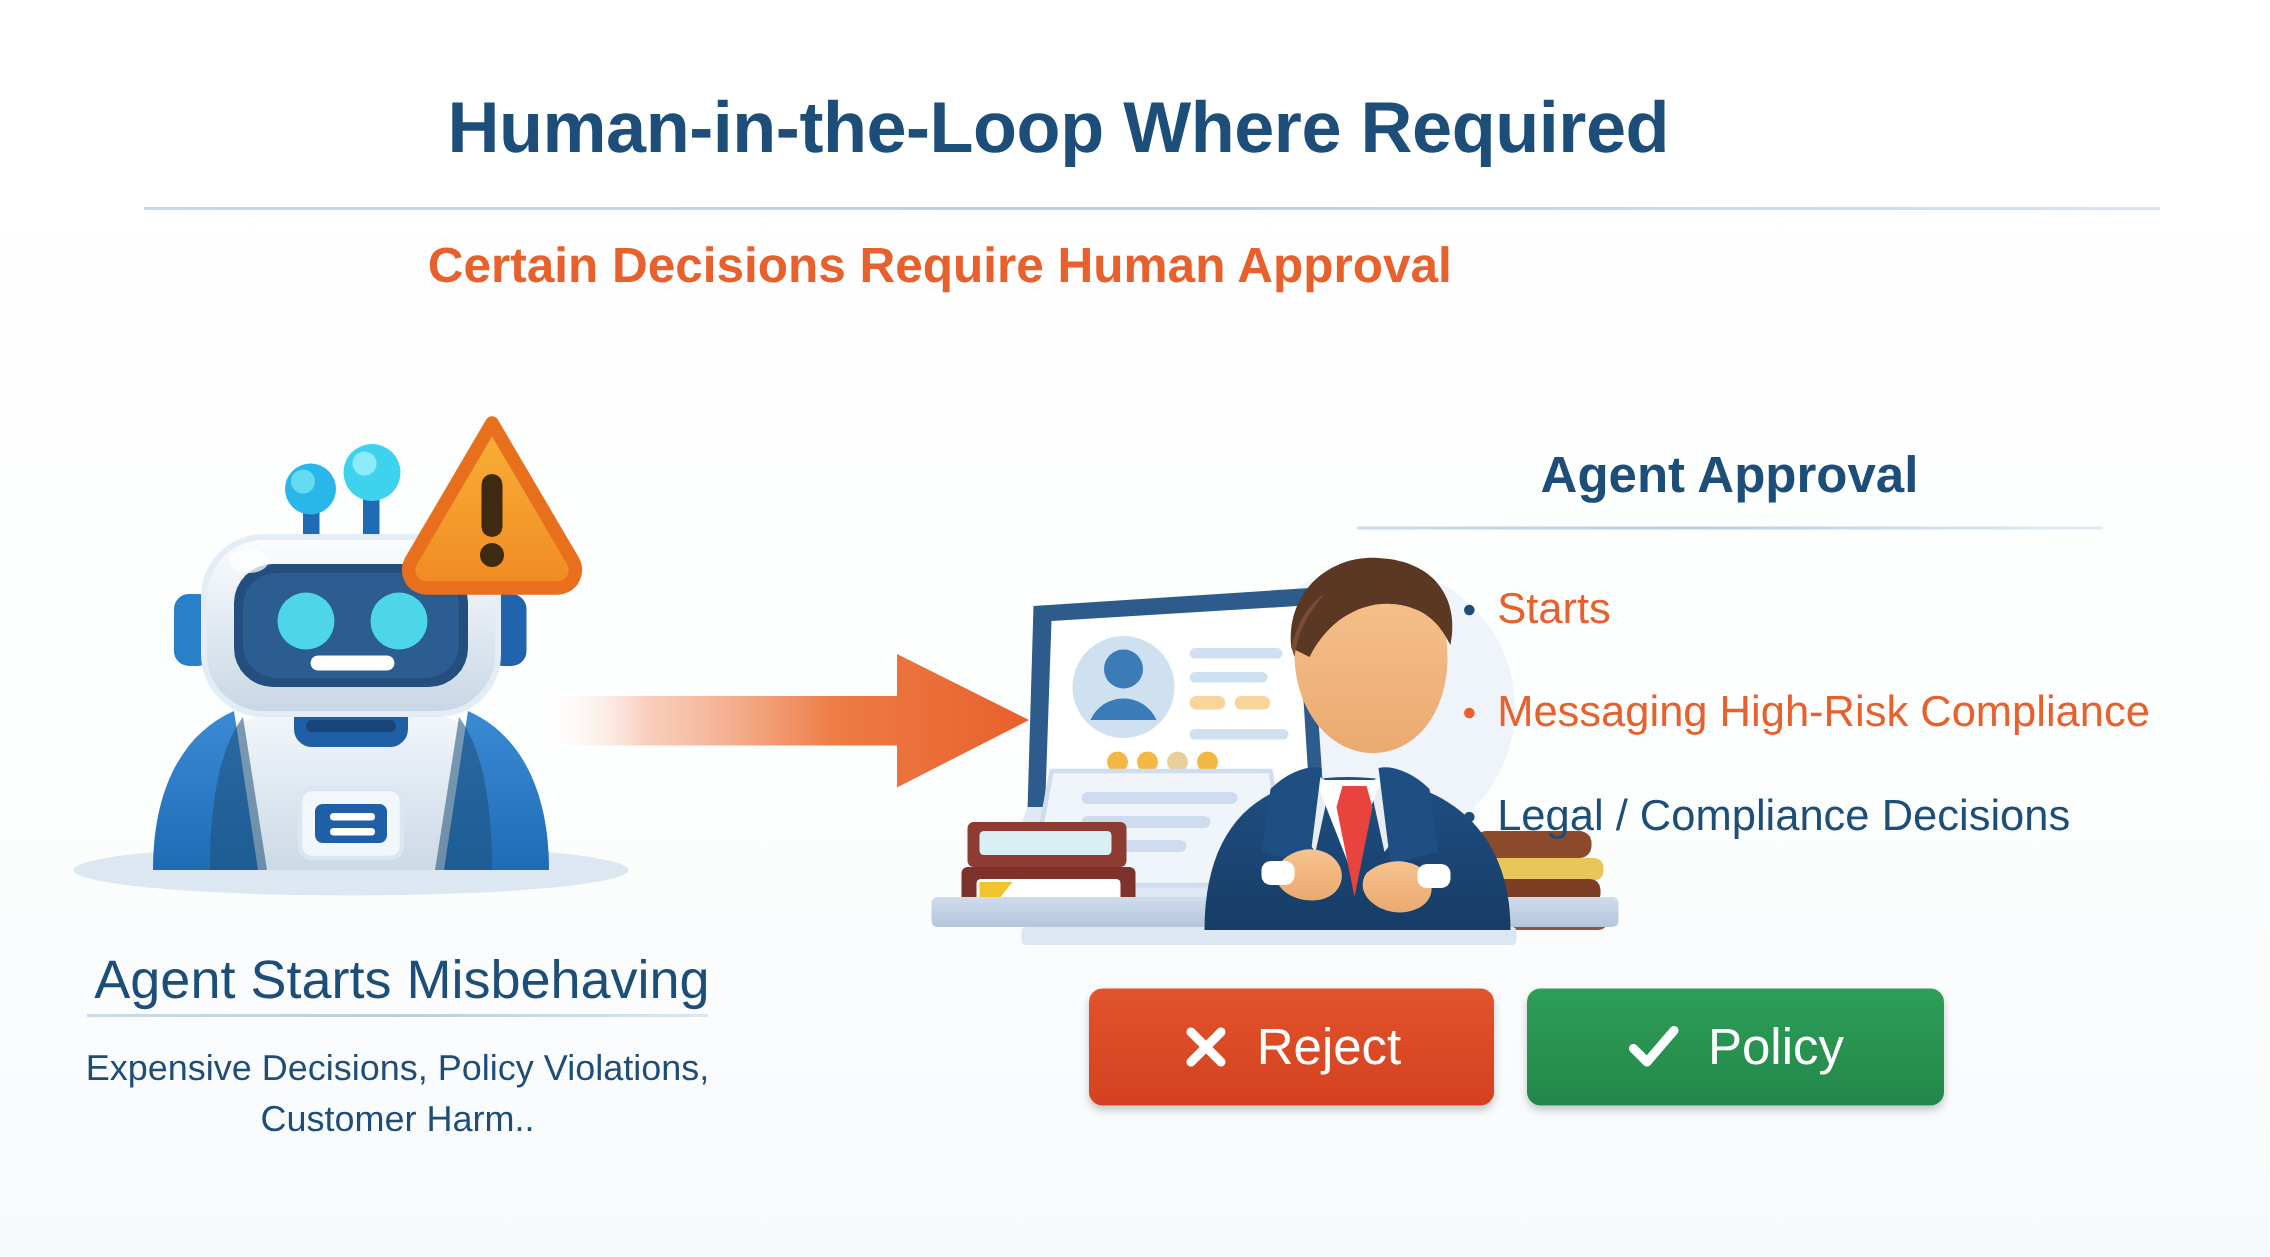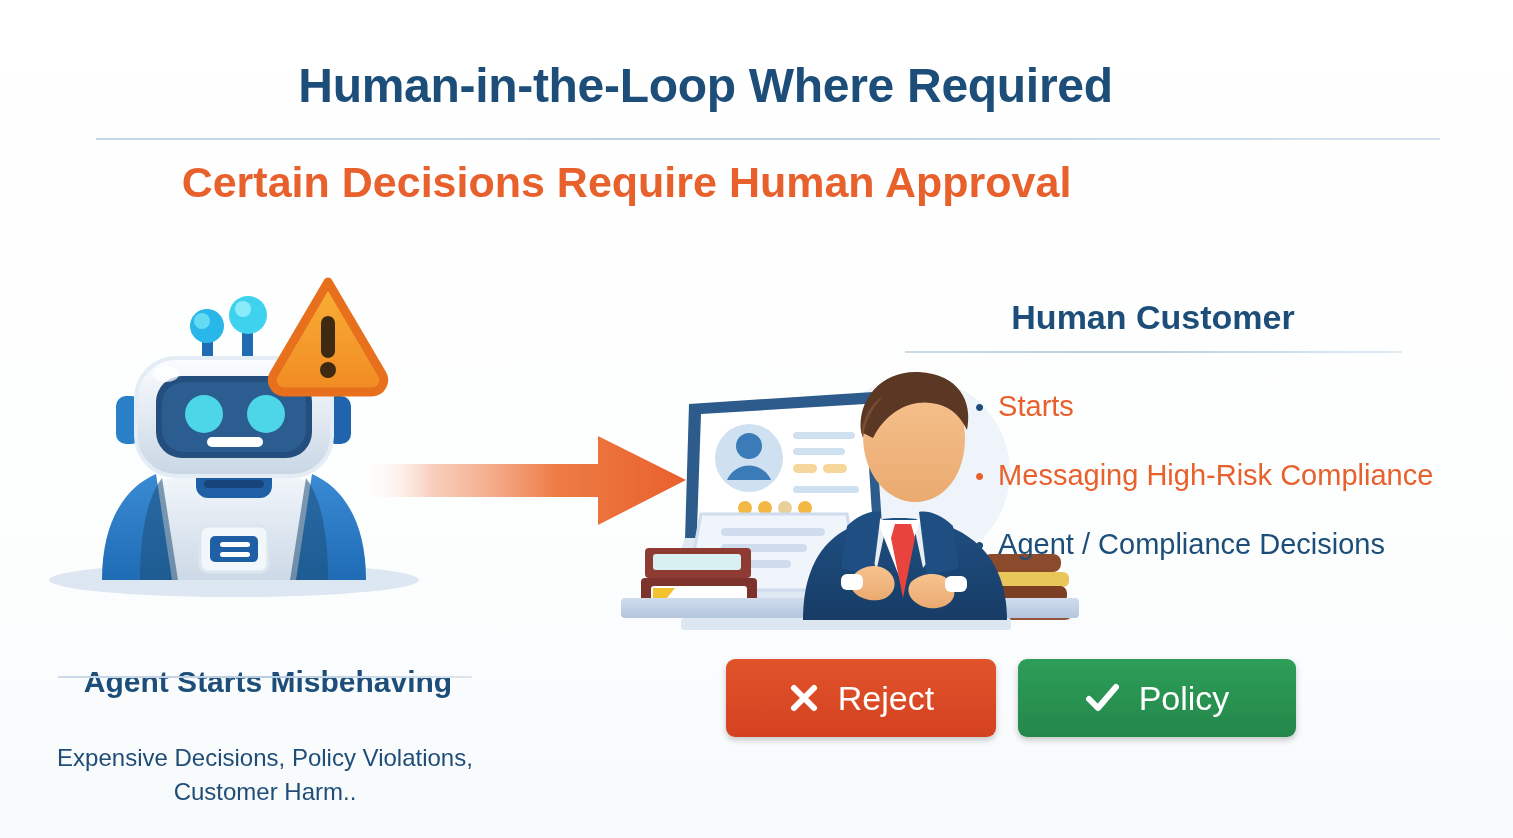--- a/index.html
+++ b/index.html
@@ -23,40 +23,40 @@
     color:#1d4e79;
     white-space:nowrap;
   }
   .title-rule{
     position:absolute;left:96px;top:138px;width:1344px;height:2px;
     background:linear-gradient(90deg,#c9d8e6 0%,#bdd0e0 50%,#d6e3ee 100%);
   }
   .subtitle{
     position:absolute;left:0;top:158px;width:1253px;
     text-align:center;
-    font-size:43px;font-weight:bold;
+    font-size:33px;font-weight:bold;
     color:#e8602c;
     white-space:nowrap;
   }
 
   
   .left-caption{
-    position:absolute;left:58px;top:665px;width:420px;
-    text-align:center;
-    font-size:30px;font-weight:bold;color:#1d4e79;
+    position:absolute;left:58px;top:632px;width:420px;
+    text-align:center;
+    font-size:36px;font-weight:normal;color:#1d4e79;
     white-space:nowrap;
   }
   .left-rule{
     position:absolute;left:58px;top:676px;width:414px;height:2px;
     background:linear-gradient(90deg,#cddbe8 0%,#b9cde0 50%,#dbe6f0 100%);
   }
   .left-sub{
     position:absolute;left:40px;top:696px;width:450px;
     text-align:center;
-    font-size:24px;color:#1f4d78;line-height:1.42;margin-top:45px;
+    font-size:24px;color:#1f4d78;line-height:1.42;
   }
 
   
   .ra-title{
     position:absolute;left:903px;top:298px;width:500px;
     text-align:center;
     font-size:34px;font-weight:bold;color:#1d4e79;
     white-space:nowrap;
   }
   .ra-rule{
@@ -259,35 +259,35 @@
       <path d="M296 220 C310 208 332 210 338 224 C344 238 330 248 314 246 C300 244 288 232 296 220 Z" fill="url(#skinG)"></path>
       <rect x="226" y="212" width="22" height="16" rx="6" fill="#ffffff"></rect>
       <rect x="330" y="214" width="22" height="16" rx="6" fill="#ffffff"></rect>
     </g>
   </svg>
 
   <div class="left-caption">Agent Starts Misbehaving</div>
   <div class="left-rule"></div>
   <div class="left-sub">Expensive Decisions, Policy Violations, Customer Harm..</div>
 
-  <div class="ra-title">Human Customer</div>
+  <div class="ra-title">Agent Approval</div>
   <div class="ra-rule"></div>
 
   <div class="bullets">
     <div class="bullet">
       <span class="dot navy">•</span>
       <span class="orange">Starts </span>
     </div>
     <div class="bullet">
       <span class="dot orange">•</span>
       <span class="orange">Messaging High-Risk Compliance</span>
     </div>
     <div class="bullet">
       <span class="dot navy">•</span>
-      <span class="navy">Agent / Compliance Decisions</span>
+      <span class="navy">Legal / Compliance Decisions</span>
     </div>
   </div>
 
   <div class="btn" id="reject-button">
     <span class="glyph">
       <svg width="32" height="32" viewBox="0 0 32 32">
         <path d="M6 6 L26 26 M26 6 L6 26" stroke="#ffffff" stroke-width="6" stroke-linecap="round"></path>
       </svg>
     </span>
     <span>Reject</span>

